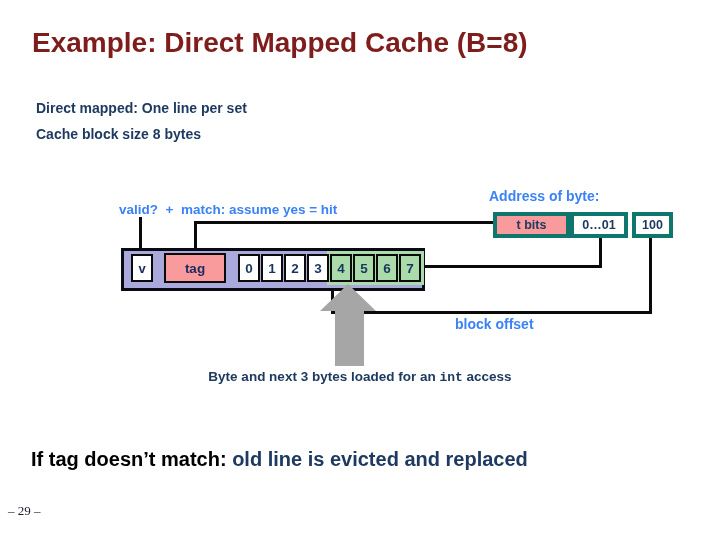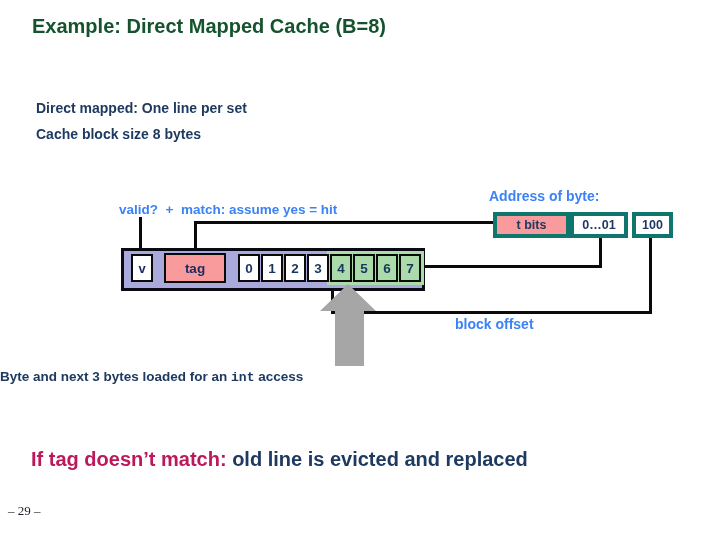--- a/index.html
+++ b/index.html
@@ -1,20 +1,20 @@
 <!DOCTYPE html>
 <html><head>
 <meta charset="utf-8">
 <style>
   html,body{margin:0;padding:0;background:#fff;}
   .slide{position:relative;width:720px;height:540px;background:#ffffff;
          font-family:"Liberation Sans",sans-serif;overflow:hidden;}
 
-  .title{position:absolute;left:32px;top:15px;margin:0;font-size:20px;
-         font-weight:bold;color:#14532d;white-space:nowrap;}
+  .title{position:absolute;left:32px;top:27px;margin:0;font-size:28px;
+         font-weight:bold;color:#7f1d1d;white-space:nowrap;}
 
   .subtitle{position:absolute;left:36px;top:95px;font-size:14px;font-weight:bold;
             color:#1E3A60;line-height:26px;}
 
   .lbl{position:absolute;font-weight:bold;color:#3b82f6;white-space:pre;}
   .valid-match{left:119px;top:202px;font-size:13.5px;text-align:center;}
   .addr-label{left:489px;top:188px;font-size:14px;}
   .block-offset{left:455px;top:316px;font-size:14px;}
 
   .addr-box{position:absolute;top:212px;height:26px;box-sizing:border-box;
@@ -47,26 +47,26 @@
   .cell-green{background:#ABDBAB;}
   .c0{left:114px}.c1{left:137px}.c2{left:160px}.c3{left:183px}
   .c4{left:206px}.c5{left:229px}.c6{left:252px}.c7{left:275px}
 
   .arrow-head{position:absolute;left:320px;top:284px;width:0;height:0;z-index:5;
               border-left:28px solid transparent;border-right:28px solid transparent;
               border-bottom:27px solid #A6A6A6;}
   .arrow-shaft{position:absolute;left:335px;top:310px;width:29px;height:56px;
                background:#A6A6A6;z-index:5;}
 
-  .byte-note{position:absolute;left:0;top:369px;width:720px;text-align:left;
+  .byte-note{position:absolute;left:0;top:369px;width:720px;text-align:center;
              font-size:13.5px;font-weight:bold;color:#1E3A60;}
   .byte-note .code{font-family:"Liberation Mono",monospace;font-size:13px;}
 
   .conclusion{position:absolute;left:31px;top:448px;font-size:20px;font-weight:bold;white-space:nowrap;}
-  .conclusion .red{color:#be185d;}
+  .conclusion .red{color:#000000;}
   .conclusion .navy{color:#1E3A60;}
 
   .page-num{position:absolute;left:8px;top:503px;font-family:"Liberation Serif",serif;
             font-size:13px;color:#1c1c2e;}
 </style>
 </head>
 <body>
 
 <div class="slide">
 

